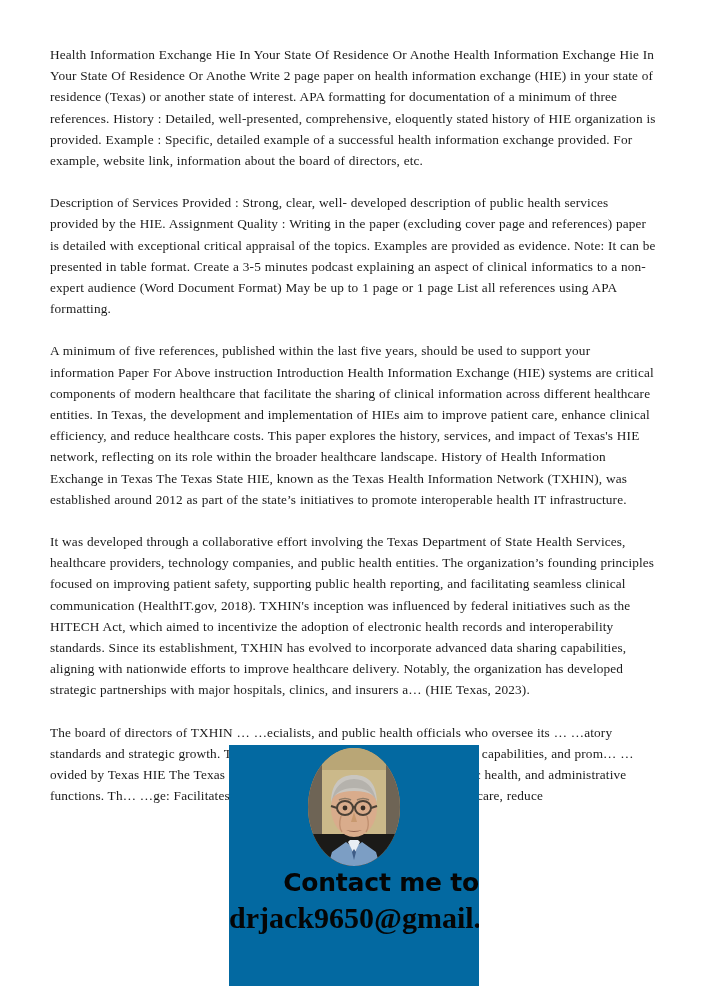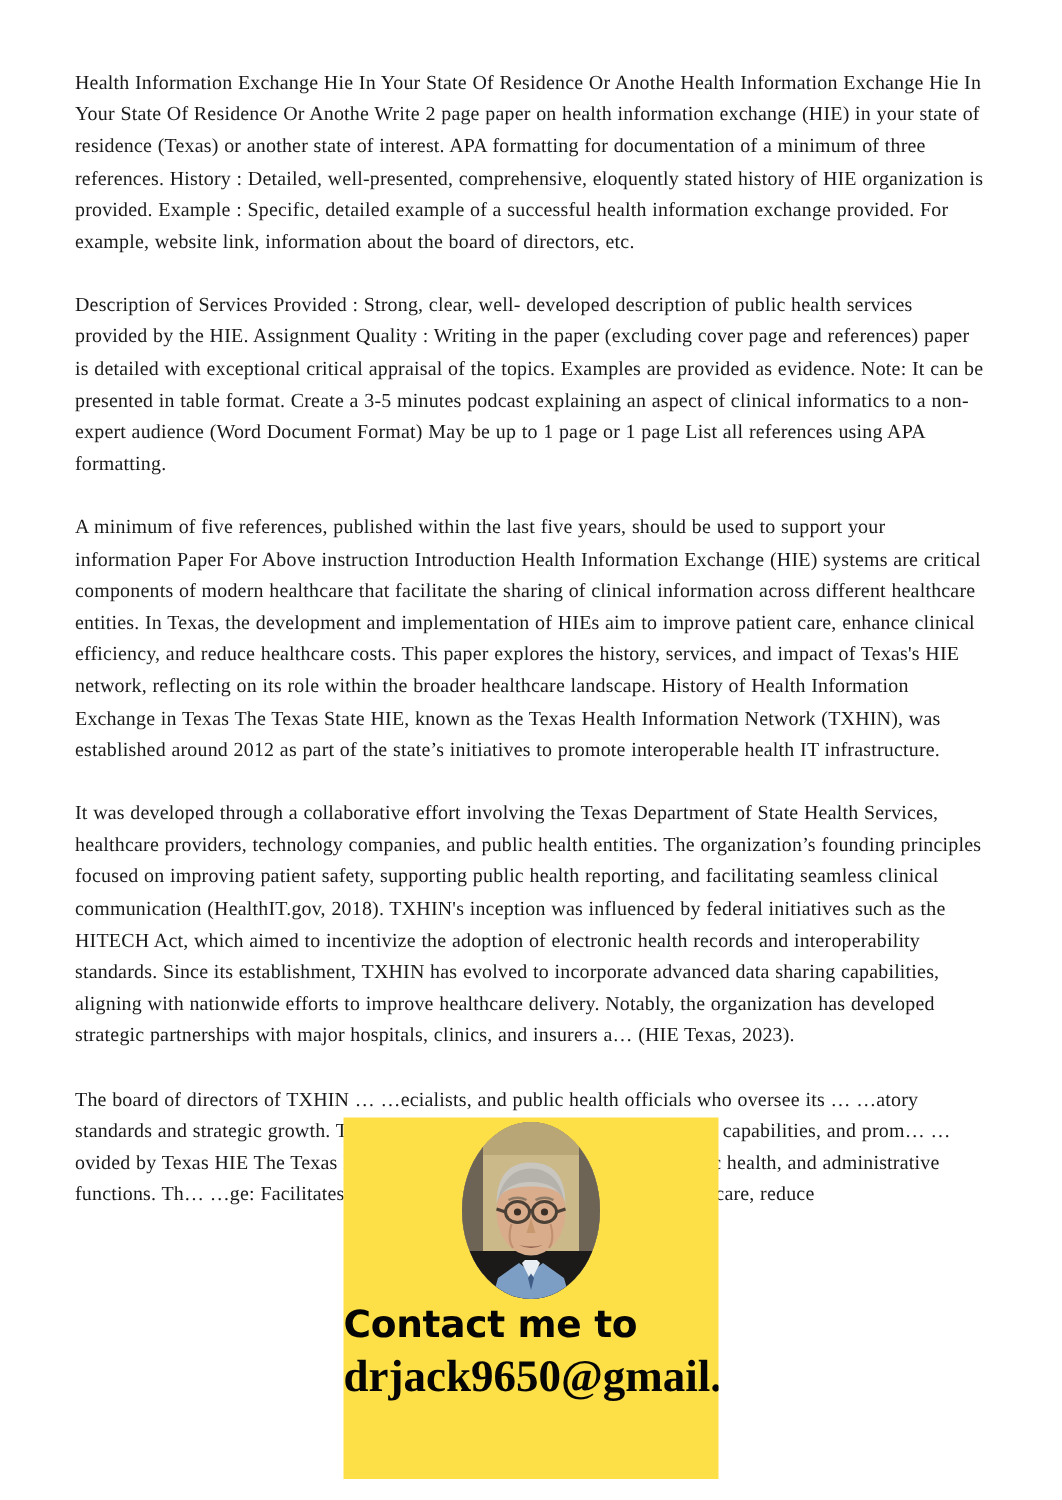--- a/index.html
+++ b/index.html
@@ -43,23 +43,23 @@
   }
   .para:last-child { margin-bottom: 0; }
 
   
   #contact-overlay {
     position: absolute;
     left: 229px;
     top: 733px;
     width: 250px;
     height: 241px;
-    background: #fde047;
+    background: #0369a1;
     overflow: hidden;
-    text-align: left;
+    text-align: right;
   }
 
   #avatar {
     position: absolute;
     left: 50%;
     top: 3px;
     transform: translateX(-50%);
     width: 92px;
     height: 118px;
     border-radius: 50% / 50%;

